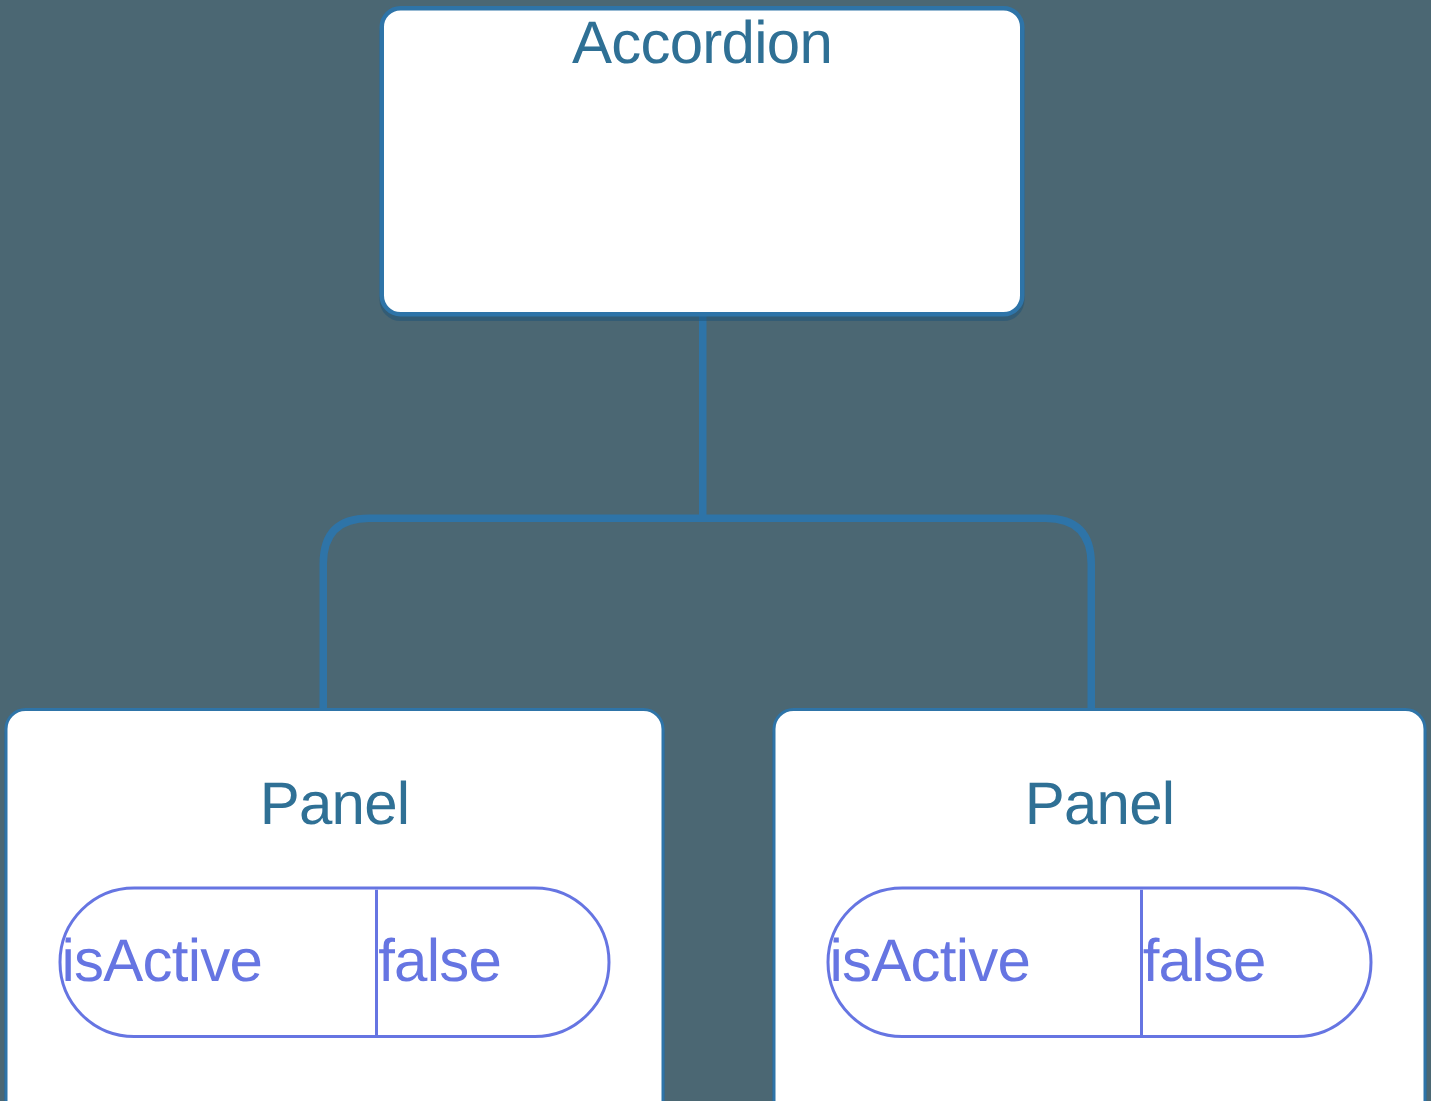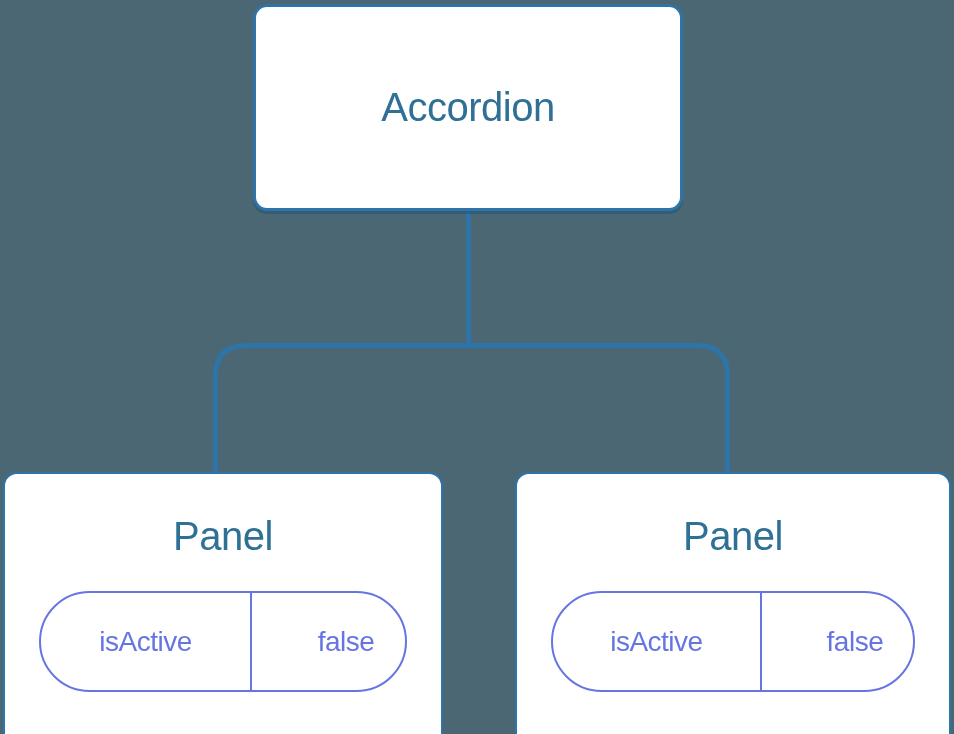--- a/index.html
+++ b/index.html
@@ -39,21 +39,20 @@
     border: 3px solid var(--node-border, #2E74A8);
     border-radius: 14px;
     box-shadow: 0 3px 0 rgba(27, 82, 120, 0.5);
   }
   .root-node {
     left: 253px;
     top: 4px;
     width: 430px;
     height: 207px;
     display: flex;
-    align-items: center;
     justify-content: center;
   }
   .node-title {
     font-size: 40px;
     font-weight: 500;
     letter-spacing: -0.5px;
     color: var(--title-text, #2F7095);
   }
   .panel-node {
     border-width: 2.5px;
@@ -77,31 +76,30 @@
     height: 101px;
     border: 2.5px solid var(--state-accent, #6675E2);
     border-radius: 999px;
     display: flex;
     align-items: stretch;
     overflow: hidden;
   }
   .pill-cell {
     display: flex;
     align-items: center;
-    justify-content: center;
-    font-size: 28px;
+    font-size: 40px;
     font-weight: 400;
     letter-spacing: -0.5px;
     color: var(--state-accent, #6675E2);
   }
   .pill-cell.key {
     width: 58%;
     border-right: 2.5px solid var(--state-accent, #6675E2);
   }
-  .pill-cell.value { flex: 1; margin-left: 35px; }
+  .pill-cell.value { flex: 1; }
 </style>
 </head>
 <body>
 
 <div class="canvas">
 
   <svg class="connector-svg" viewBox="0 0 954 734" xmlns="http://www.w3.org/2000/svg">
     <path d="M468.5 208 L468.5 346"></path>
     <path d="M215.5 472 L215.5 376 Q215.5 345.5 246 345.5 L697 345.5 Q727.5 345.5 727.5 376 L727.5 472"></path>
   </svg>

